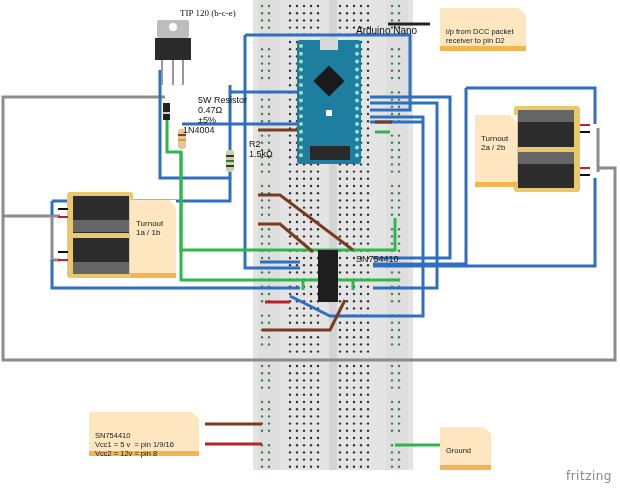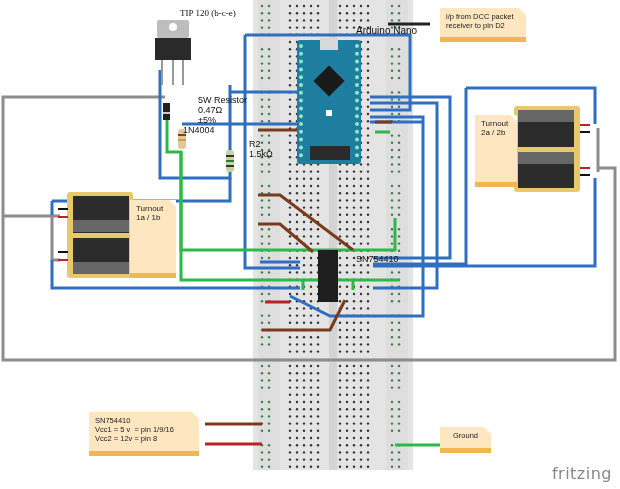--- a/index.html
+++ b/index.html
@@ -1,21 +1,21 @@
 <!DOCTYPE html>
 <html><head>
 <meta charset="utf-8">
 <style>
   html,body{margin:0;padding:0;background:#ffffff;}
   body{width:620px;height:489px;position:relative;overflow:hidden;font-family:"Liberation Sans",sans-serif;}
   #canvas{position:absolute;left:0;top:0;width:620px;height:489px;}
   .lbl{position:absolute;font-size:9px;color:#111;white-space:pre;line-height:10px;}
-  .note{position:absolute;background:#fde6c0;border-bottom:5px solid #f0b64f;font-size:7.5px;color:#222;padding:4px 6px;line-height:9px;box-sizing:border-box;}
+  .note{position:absolute;background:#fde6c0;border-bottom:5px solid #f0b64f;font-size:7.5px;color:#222;padding:19px 6px;line-height:9px;box-sizing:border-box;}
   .note:after{content:"";position:absolute;right:0;top:0;border-style:solid;border-width:0 7px 7px 0;border-color:transparent #fff transparent transparent;}
-  .brand{position:absolute;right:8px;bottom:6px;font-size:16px;color:#888;font-family:"DejaVu Sans",sans-serif;letter-spacing:0.5px;}
+  .brand{position:absolute;right:8px;bottom:6px;font-size:12px;color:#888;font-family:"DejaVu Sans",sans-serif;letter-spacing:0.5px;}
 </style>
 </head>
 <body>
 
 <svg id="canvas" viewBox="0 0 620 489" xmlns="http://www.w3.org/2000/svg">
 
   <g>
     <rect x="253" y="0" width="160" height="470" fill="#e4e4e4"></rect>
     <rect x="258" y="0" width="22" height="470" fill="#dedede"></rect>
     <rect x="386" y="0" width="22" height="470" fill="#dedede"></rect>
@@ -1041,15 +1041,15 @@
 <div class="lbl" style="left:249px;top:139px;">R2
 1.5kΩ</div>
 <div class="lbl" style="left:356px;top:26px;font-size:10px;">Arduino Nano</div>
 <div class="lbl" style="left:356px;top:254px;font-size:9px;">SN754410</div>
 
 <div class="note" style="left:440px;top:8px;width:86px;height:34px;"><span style="white-space:pre;">i/p from DCC packet
 receiver to pin D2</span></div>
 <div class="note" style="left:89px;top:412px;width:110px;height:44px;"><span style="white-space:pre;">SN754410
 Vcc1 = 5 v  = pin 1/9/16
 Vcc2 = 12v = pin 8</span></div>
-<div class="note" style="left:440px;top:427px;width:51px;height:26px;text-align:center;"><span>Ground</span></div>
+<div class="note" style="left:440px;top:427px;width:51px;height:26px;"><span>Ground</span></div>
 
 <div class="brand">fritzing</div>
 
 </body></html>

